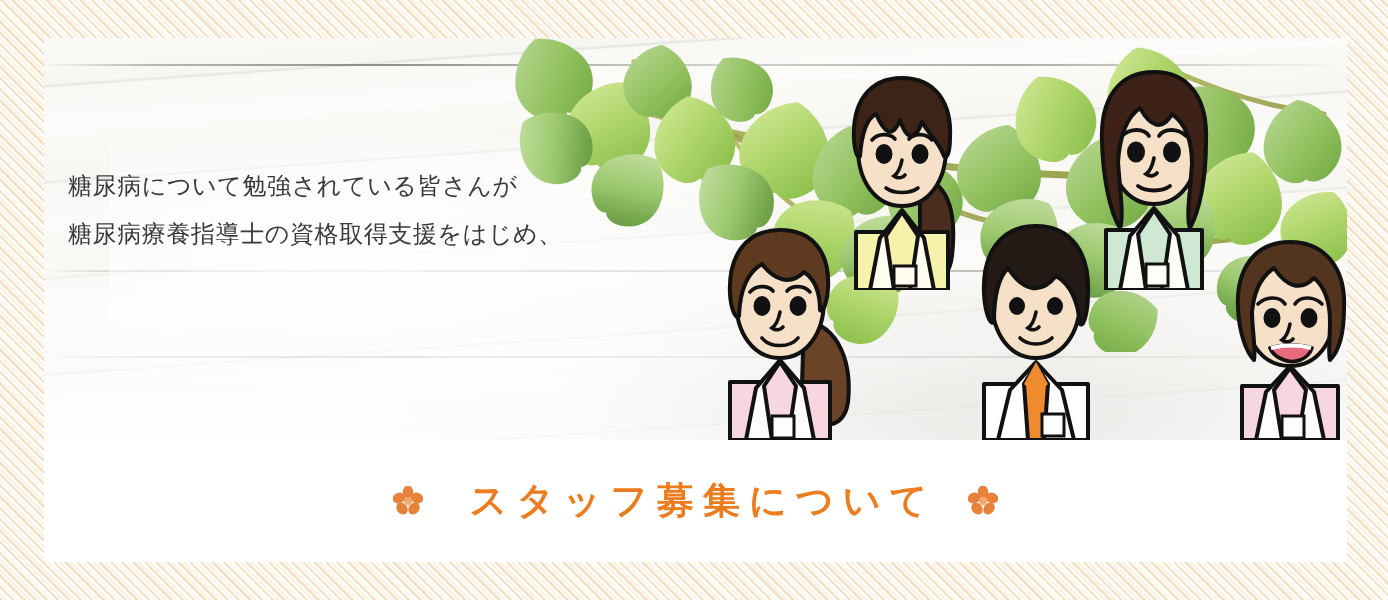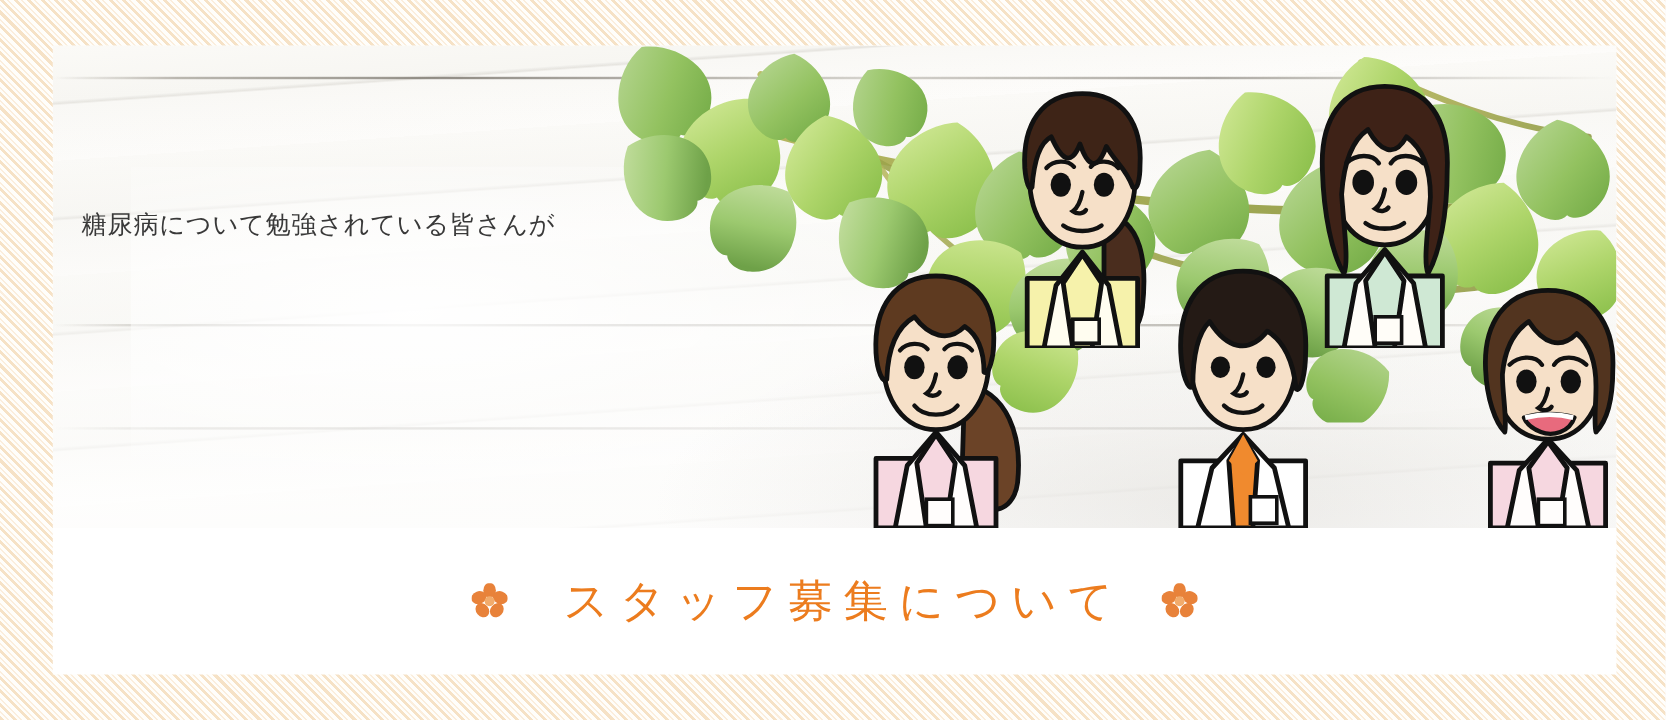--- a/index.html
+++ b/index.html
@@ -114,24 +114,24 @@
   
   #ivy { position: absolute; left: 390px; top: -16px; width: 930px; height: 330px; }
 
   
   #hero-text {
     position: absolute;
     left: 24px;
     top: 126px;
     width: 640px;
     color: #393939;
-    font-size: 21px;
+    font-size: 24px;
     line-height: 48px;
     letter-spacing: 0.6px;
-    font-family: Liberation Sans, sans-serif;
+    font-family: Liberation Mono, monospace;
     white-space: nowrap;
   }
   #hero-text .ln { display: block; }
 
   
   .avatar { position: absolute; }
 
   
   #heading-strip {
     position: absolute;
@@ -142,21 +142,21 @@
     background: #ffffff;
     display: flex;
     align-items: center;
     justify-content: center;
     gap: 22px;
   }
   #section-heading {
     color: #ec7c1e;
     font-size: 37px;
     letter-spacing: 9px;
-    font-weight: 400;
+    font-weight: 700;
     font-family: "Liberation Serif", "DejaVu Serif", serif;
     white-space: nowrap;
     padding-left: 9px;
   }
   .flower { width: 30px; height: 30px; flex: none; }
   .flower.left  { margin-right: 16px; }
   .flower.right { margin-left: 10px; }
 </style>
 </head>
 <body>
@@ -243,20 +243,21 @@
           <use href="#ivyleaf" fill="url(#lfC)" transform="translate(746,206) rotate(34) scale(1.2)"></use>
           <use href="#ivyleaf" fill="url(#lfA)" transform="translate(868,120) rotate(-6) scale(1.25)"></use>
           <use href="#ivyleaf" fill="url(#lfB)" transform="translate(884,206) rotate(24) scale(1.15)"></use>
           <use href="#ivyleaf" fill="url(#lfC)" transform="translate(820,266) rotate(58) scale(1.1)"></use>
           <use href="#ivyleaf" fill="url(#lfA)" transform="translate(690,300) rotate(70) scale(1.05)"></use>
         </g>
       </svg>
 
       <div id="hero-text">
         <span class="ln">糖尿病について勉強されている皆さんが</span>
+        <span class="ln">糖尿病療養指導士の資格取得支援をはじめ、</span>
       </div>
 
       <svg class="avatar" style="left:758px; top:22px; width:200px; height:230px;" viewBox="0 0 200 230">
         <g stroke="#111" stroke-width="4" stroke-linejoin="round" stroke-linecap="round">
           <path d="M118,118 C150,122 154,160 150,196 C148,212 140,222 130,224 L118,182 Z" fill="#4a2d1e"></path>
           <rect x="54" y="172" width="92" height="58" fill="#f6f2ab"></rect>
           <path d="M100,150 L78,178 L68,230 L132,230 L122,178 Z" fill="#fffdf0"></path>
           <path d="M100,152 L84,176 L92,230 L108,230 L116,176 Z" fill="#f6f2ab"></path>
           <path d="M100,34 C72,34 56,58 56,88 C56,122 74,146 100,146 C126,146 144,122 144,88 C144,58 128,34 100,34 Z" fill="#f6e0c8"></path>
           <path d="M100,18 C66,18 50,44 52,80 C53,92 56,100 58,96 C60,70 66,58 74,54 C82,72 90,80 98,60

